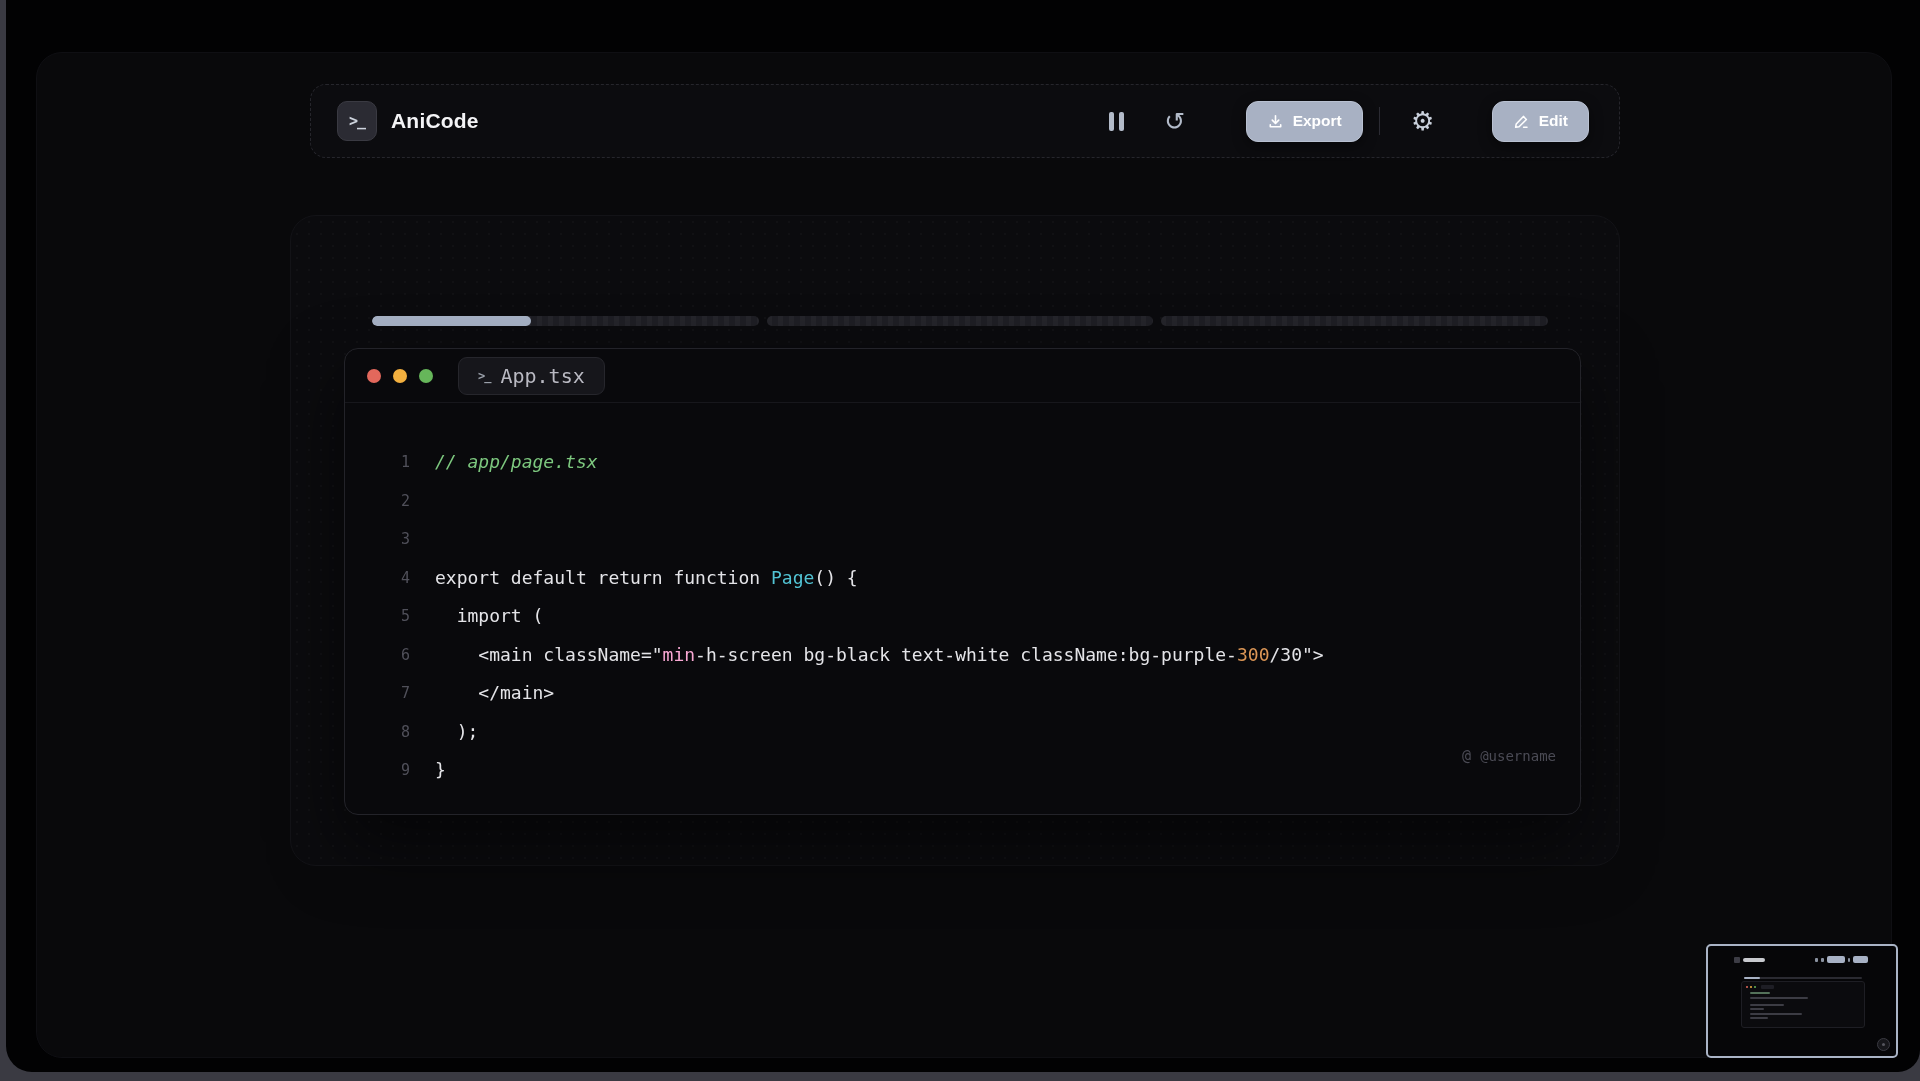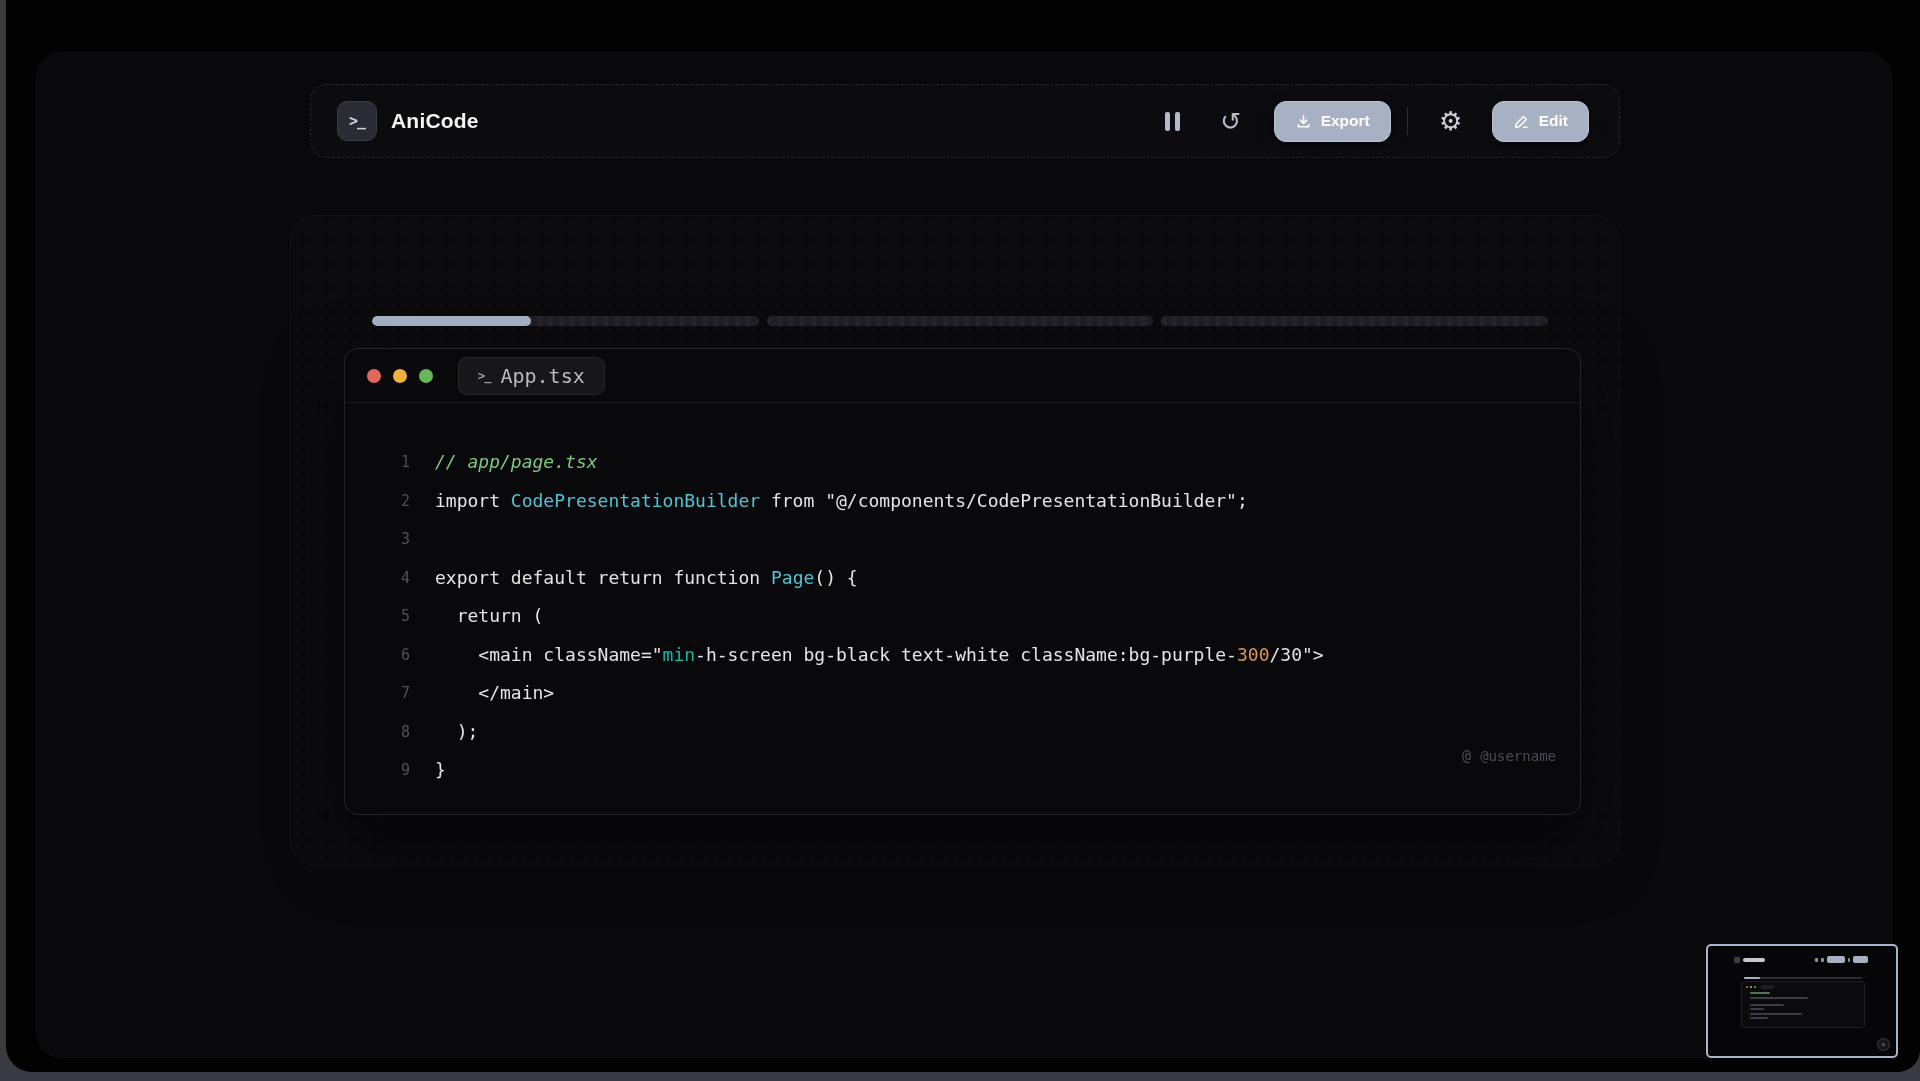--- a/index.html
+++ b/index.html
@@ -38,20 +38,21 @@
   .pause-bars { display:flex; gap:5px; }
   .pause-bars i { display:block; width:5px; height:19px; background:#b3bbc9; border-radius:2px; }
   .glyph-icon { font-size:25px; line-height:1; color:#b3bbc9; }
   .gear { font-size:26px; color:#c9d0db; }
 
   .pill-btn {
     display:flex; align-items:center; gap:9px; height:41px; padding:0 20px;
     background:#a8b1c3; border:1px solid #b9c1d1; border-radius:12px; cursor:pointer;
     color:#ffffff; font-size:15.5px; font-weight:bold; font-family:"Liberation Sans", sans-serif;
     box-shadow:0 4px 14px rgba(0,0,0,.45);
+    margin-left:28px;
   }
   .v-divider { width:1px; height:28px; background:#2b2b33; }
 
   .sp20{width:20px;} .sp24{width:24px;} .sp16{width:16px;} .sp22{width:22px;}
 
   
   .stage {
     position:absolute; left:284px; top:215px; width:1330px; height:651px;
     background:#0b0b0e; border:1px solid #131317; border-radius:26px;
     background-image:radial-gradient(rgba(255,255,255,0.022) 1px, transparent 1px);
@@ -94,21 +95,21 @@
   }
   .code-line { display:flex; white-space:pre; }
   .line-number {
     width:65px; text-align:right; color:#50505a; font-size:15px; flex:0 0 65px;
     user-select:none;
   }
   .line-code { padding-left:25px; color:#e4e4e8; }
   .tok-plain { color:#e4e4e8; }
   .tok-comment { color:#7dc87f; font-style:italic;margin-top:32px; }
   .tok-type { color:#52c3d4; }
-  .tok-green { color:#14b8a6; }
+  .tok-green { color:#f9a8d4; }
   .tok-orange { color:#dc9656; }
 
   .watermark {
     position:absolute; right:24px; bottom:40px; display:flex; align-items:center; gap:9px;
     color:#4b4b55; font-family:"DejaVu Sans Mono", monospace; font-size:14px;
   }
   .watermark .at-icon { font-size:15px; }
 
   
   .mini-preview {
@@ -212,24 +213,24 @@
         </div>
         <div class="tab">
           <span class="tab-icon">&gt;_</span>
           <span class="tab-label">App.tsx</span>
         </div>
       </div>
 
       <div class="code-area">
         <div id="code-lines">
             <div class="code-line"><span class="line-number">1</span><span class="line-code"><span class="tok-comment">// app/page.tsx</span></span></div>
-            <div class="code-line"><span class="line-number">2</span><span class="line-code"><span class="tok-plain">import </span><span class="tok-type">CodePresentationBuilder</span><span class="tok-plain"> from "@/components/CodePresentationBuilder";</span></span></div>
+            <div class="code-line"><span class="line-number">2</span></div>
             <div class="code-line"><span class="line-number">3</span><span class="line-code">&nbsp;</span></div>
             <div class="code-line"><span class="line-number">4</span><span class="line-code"><span class="tok-plain">export default return function </span><span class="tok-type">Page</span><span class="tok-plain">() {</span></span></div>
-            <div class="code-line"><span class="line-number">5</span><span class="line-code"><span class="tok-plain">  return (</span></span></div>
+            <div class="code-line"><span class="line-number">5</span><span class="line-code"><span class="tok-plain">  import (</span></span></div>
             <div class="code-line"><span class="line-number">6</span><span class="line-code"><span class="tok-plain">    &lt;main className="</span><span class="tok-green">min</span><span class="tok-plain">-h-screen bg-black text-white className:bg-purple-</span><span class="tok-orange">300</span><span class="tok-plain">/30"&gt;</span></span></div>
             <div class="code-line"><span class="line-number">7</span><span class="line-code"><span class="tok-plain">    &lt;/main&gt;</span></span></div>
             <div class="code-line"><span class="line-number">8</span><span class="line-code"><span class="tok-plain">  );</span></span></div>
             <div class="code-line"><span class="line-number">9</span><span class="line-code"><span class="tok-plain">}</span></span></div>
           </div>
         <div class="watermark">
           <span class="at-icon">@</span>
           <span>@username</span>
         </div>
       </div>

